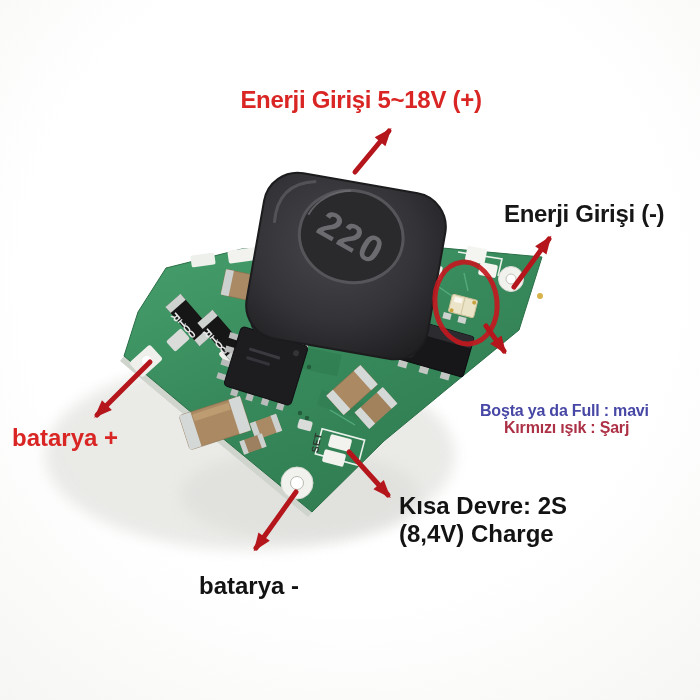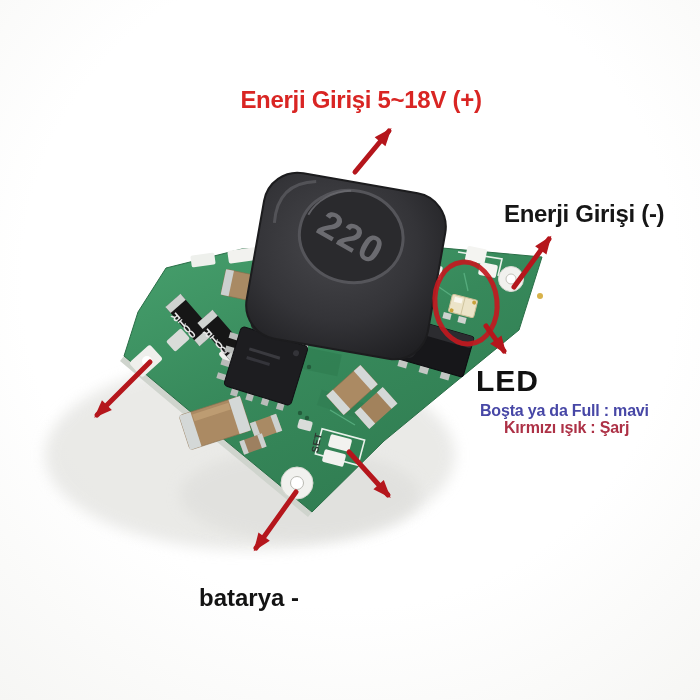--- a/index.html
+++ b/index.html
@@ -7,21 +7,21 @@
   .stage svg{position:absolute;left:0;top:0;}
   .lbl{position:absolute;font-weight:bold;white-space:nowrap;}
   .lbl-title{left:151px;top:86px;width:420px;text-align:center;font-size:24px;letter-spacing:-0.3px;color:#d92523;}
   .lbl-neg{left:504px;top:200px;font-size:24px;letter-spacing:-0.3px;color:#161616;}
   .lbl-led{left:476px;top:364px;font-size:30px;letter-spacing:1px;color:#111111;}
   .lbl-note{left:480px;top:403px;font-size:16px;line-height:16.5px;letter-spacing:-0.2px;}
   .note-blue{color:#4747a6;}
   .note-red{color:#ad3146;padding-left:24px;}
   .lbl-batp{left:12px;top:424px;font-size:24px;color:#d92523;}
   .lbl-kisa{left:399px;top:492px;font-size:24px;line-height:27.5px;color:#131313;}
-  .lbl-batn{left:199px;top:572px;font-size:24px;color:#131313;margin-top:12px;}
+  .lbl-batn{left:199px;top:572px;font-size:24px;color:#131313;}
 </style>
 </head>
 <body>
 
 <div class="stage">
 
 <svg width="700" height="700" viewBox="0 0 700 700">
   <defs>
     <linearGradient id="boardGrad" x1="0" y1="0" x2="0.7" y2="1">
       <stop offset="0" stop-color="#47a06d"></stop>
@@ -201,19 +201,23 @@
     <line x1="514" y1="287" x2="549" y2="239" marker-end="url(#ah)"></line>
     <line x1="486" y1="326" x2="504" y2="351" marker-end="url(#ah)"></line>
     <line x1="150" y1="362" x2="97" y2="415" marker-end="url(#ah)"></line>
     <line x1="349" y1="452" x2="388" y2="495" marker-end="url(#ah)"></line>
     <line x1="296" y1="492" x2="256" y2="548" marker-end="url(#ah)"></line>
   </g>
 </svg>
 
   <div class="lbl lbl-title">Enerji Girişi 5~18V (+)</div>
   <div class="lbl lbl-neg">Enerji Girişi (-)</div>
-  <div class="lbl lbl-led">LED</div>
   <div class="lbl lbl-note">
     <div class="note-blue">Boşta ya da Full : mavi</div>
     <div class="note-red">Kırmızı ışık : Şarj</div>
   </div>
+  <div class="lbl lbl-batp">batarya +</div>
+  <div class="lbl lbl-kisa">
+    <div>Kısa Devre: 2S</div>
+    <div>(8,4V) Charge</div>
+  </div>
   <div class="lbl lbl-batn">batarya -</div>
 </div>
 
 </body></html>

